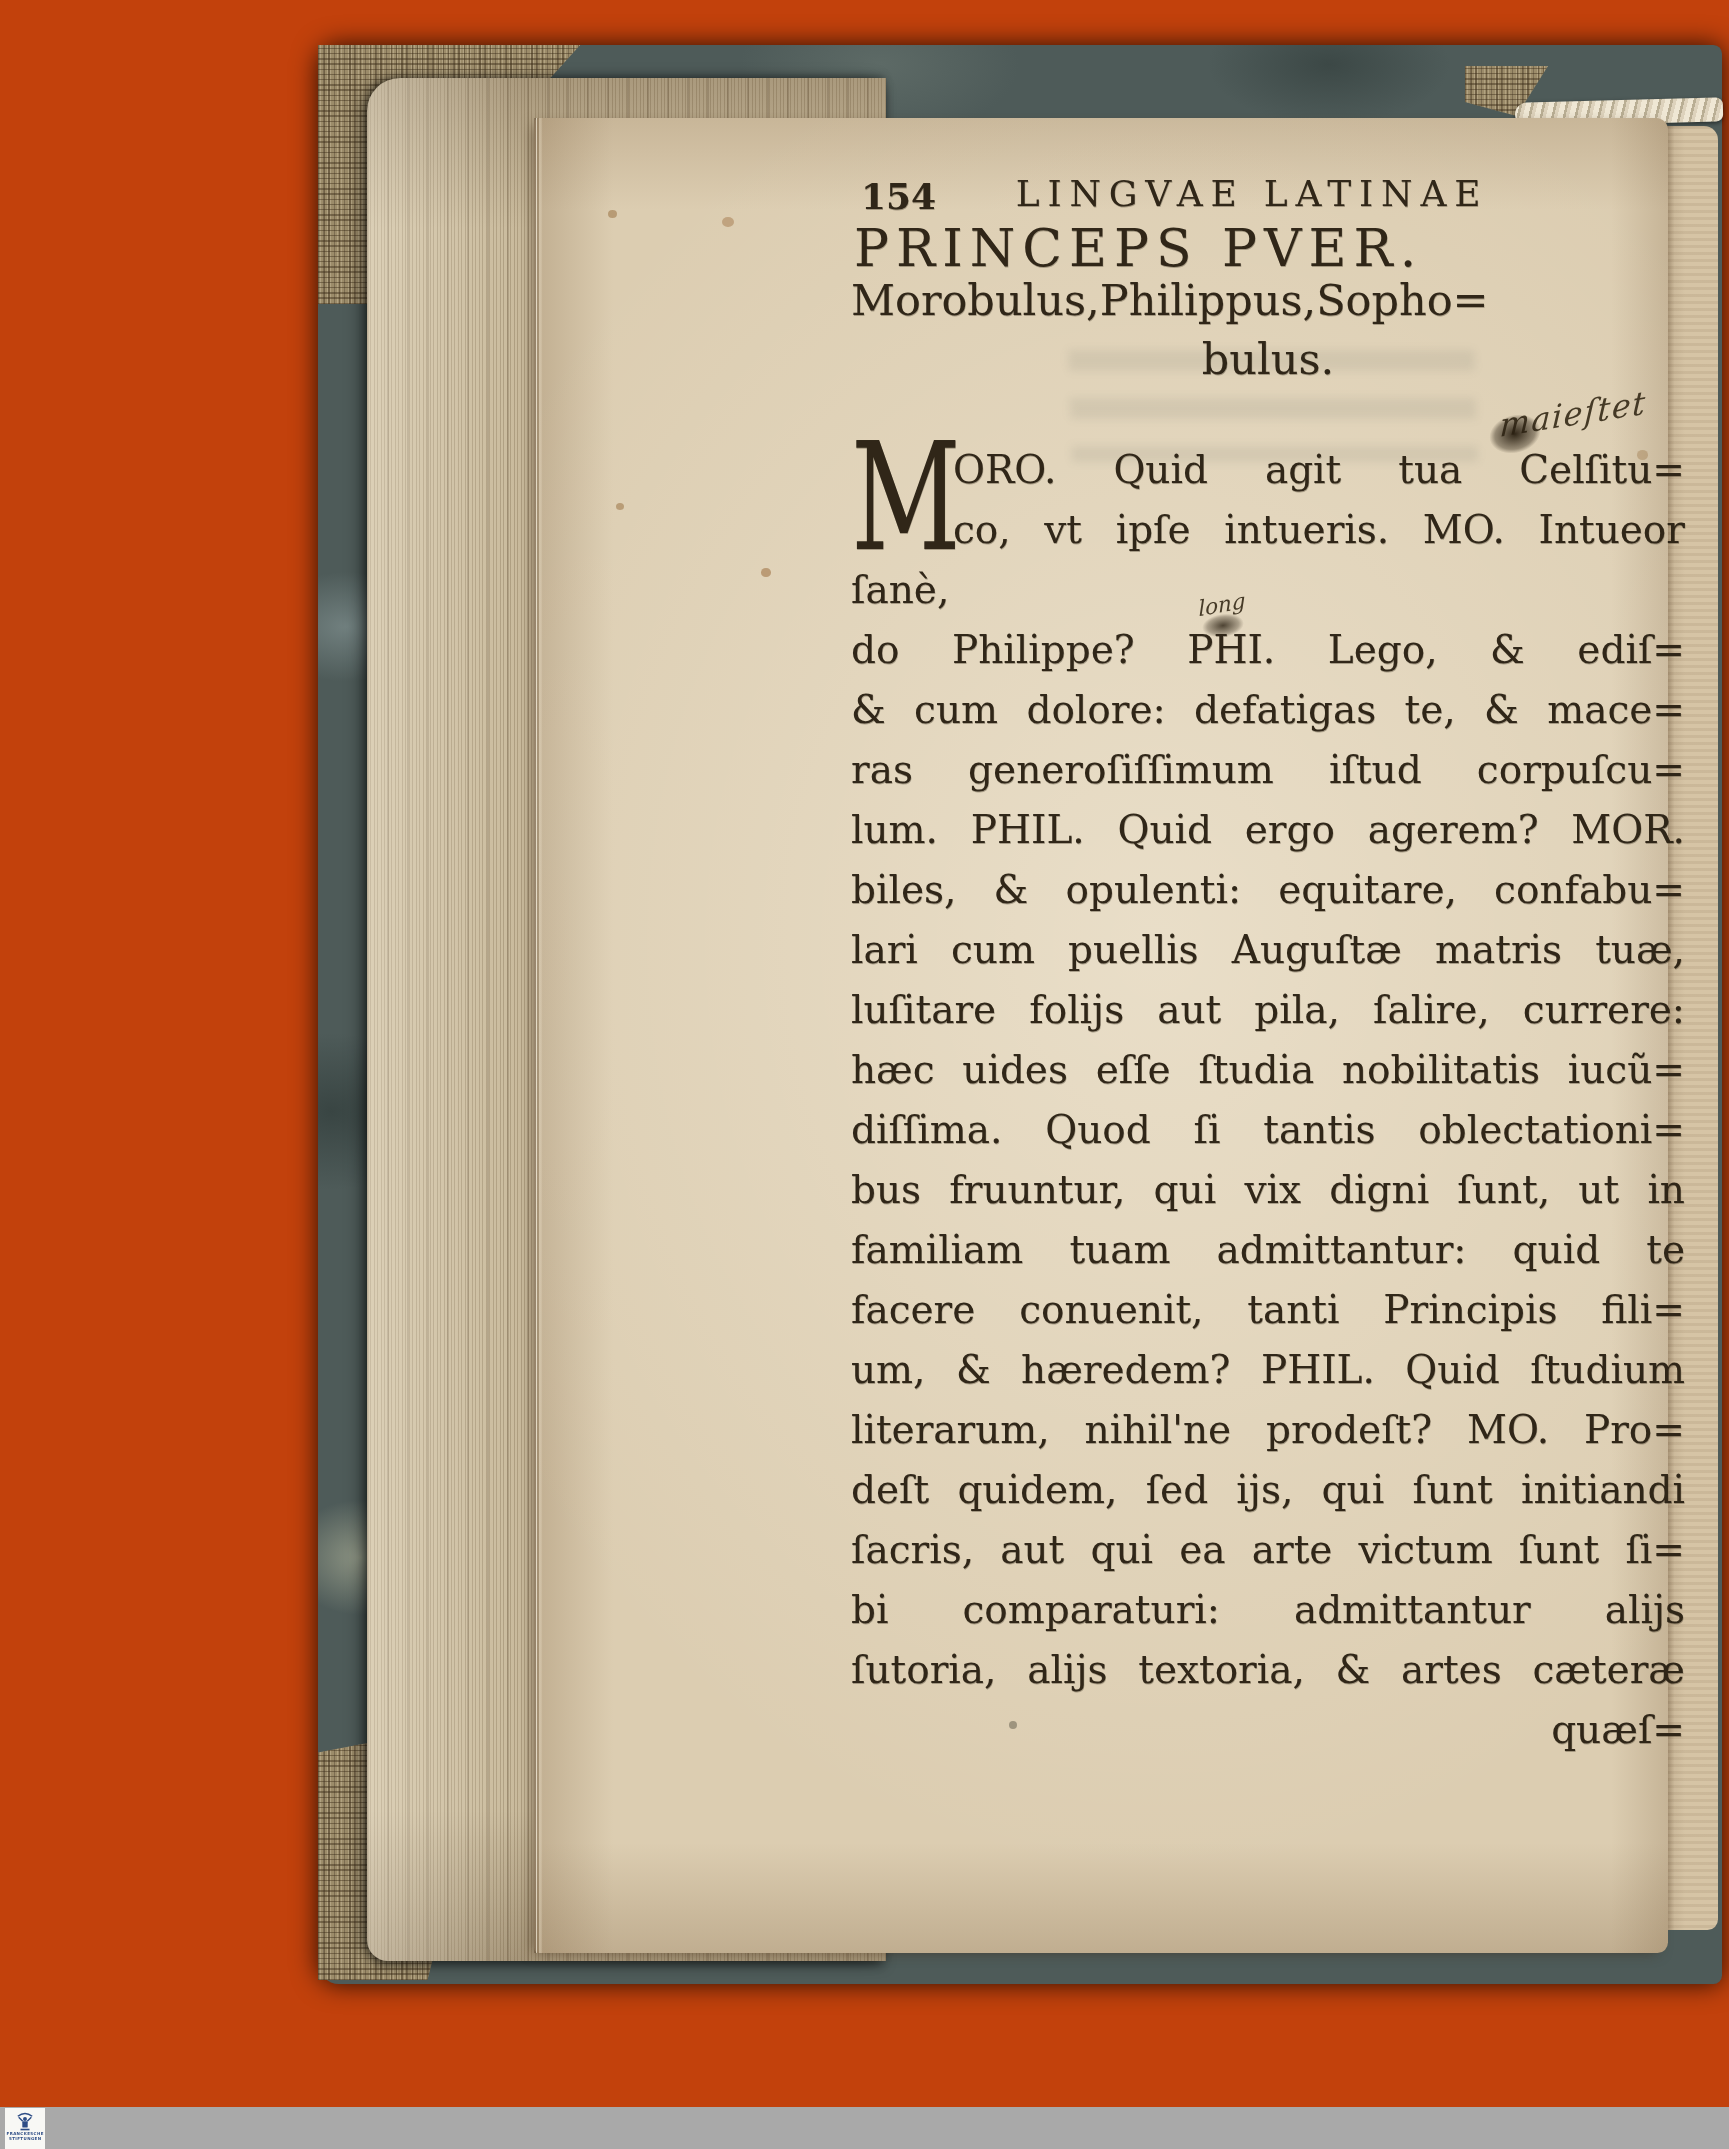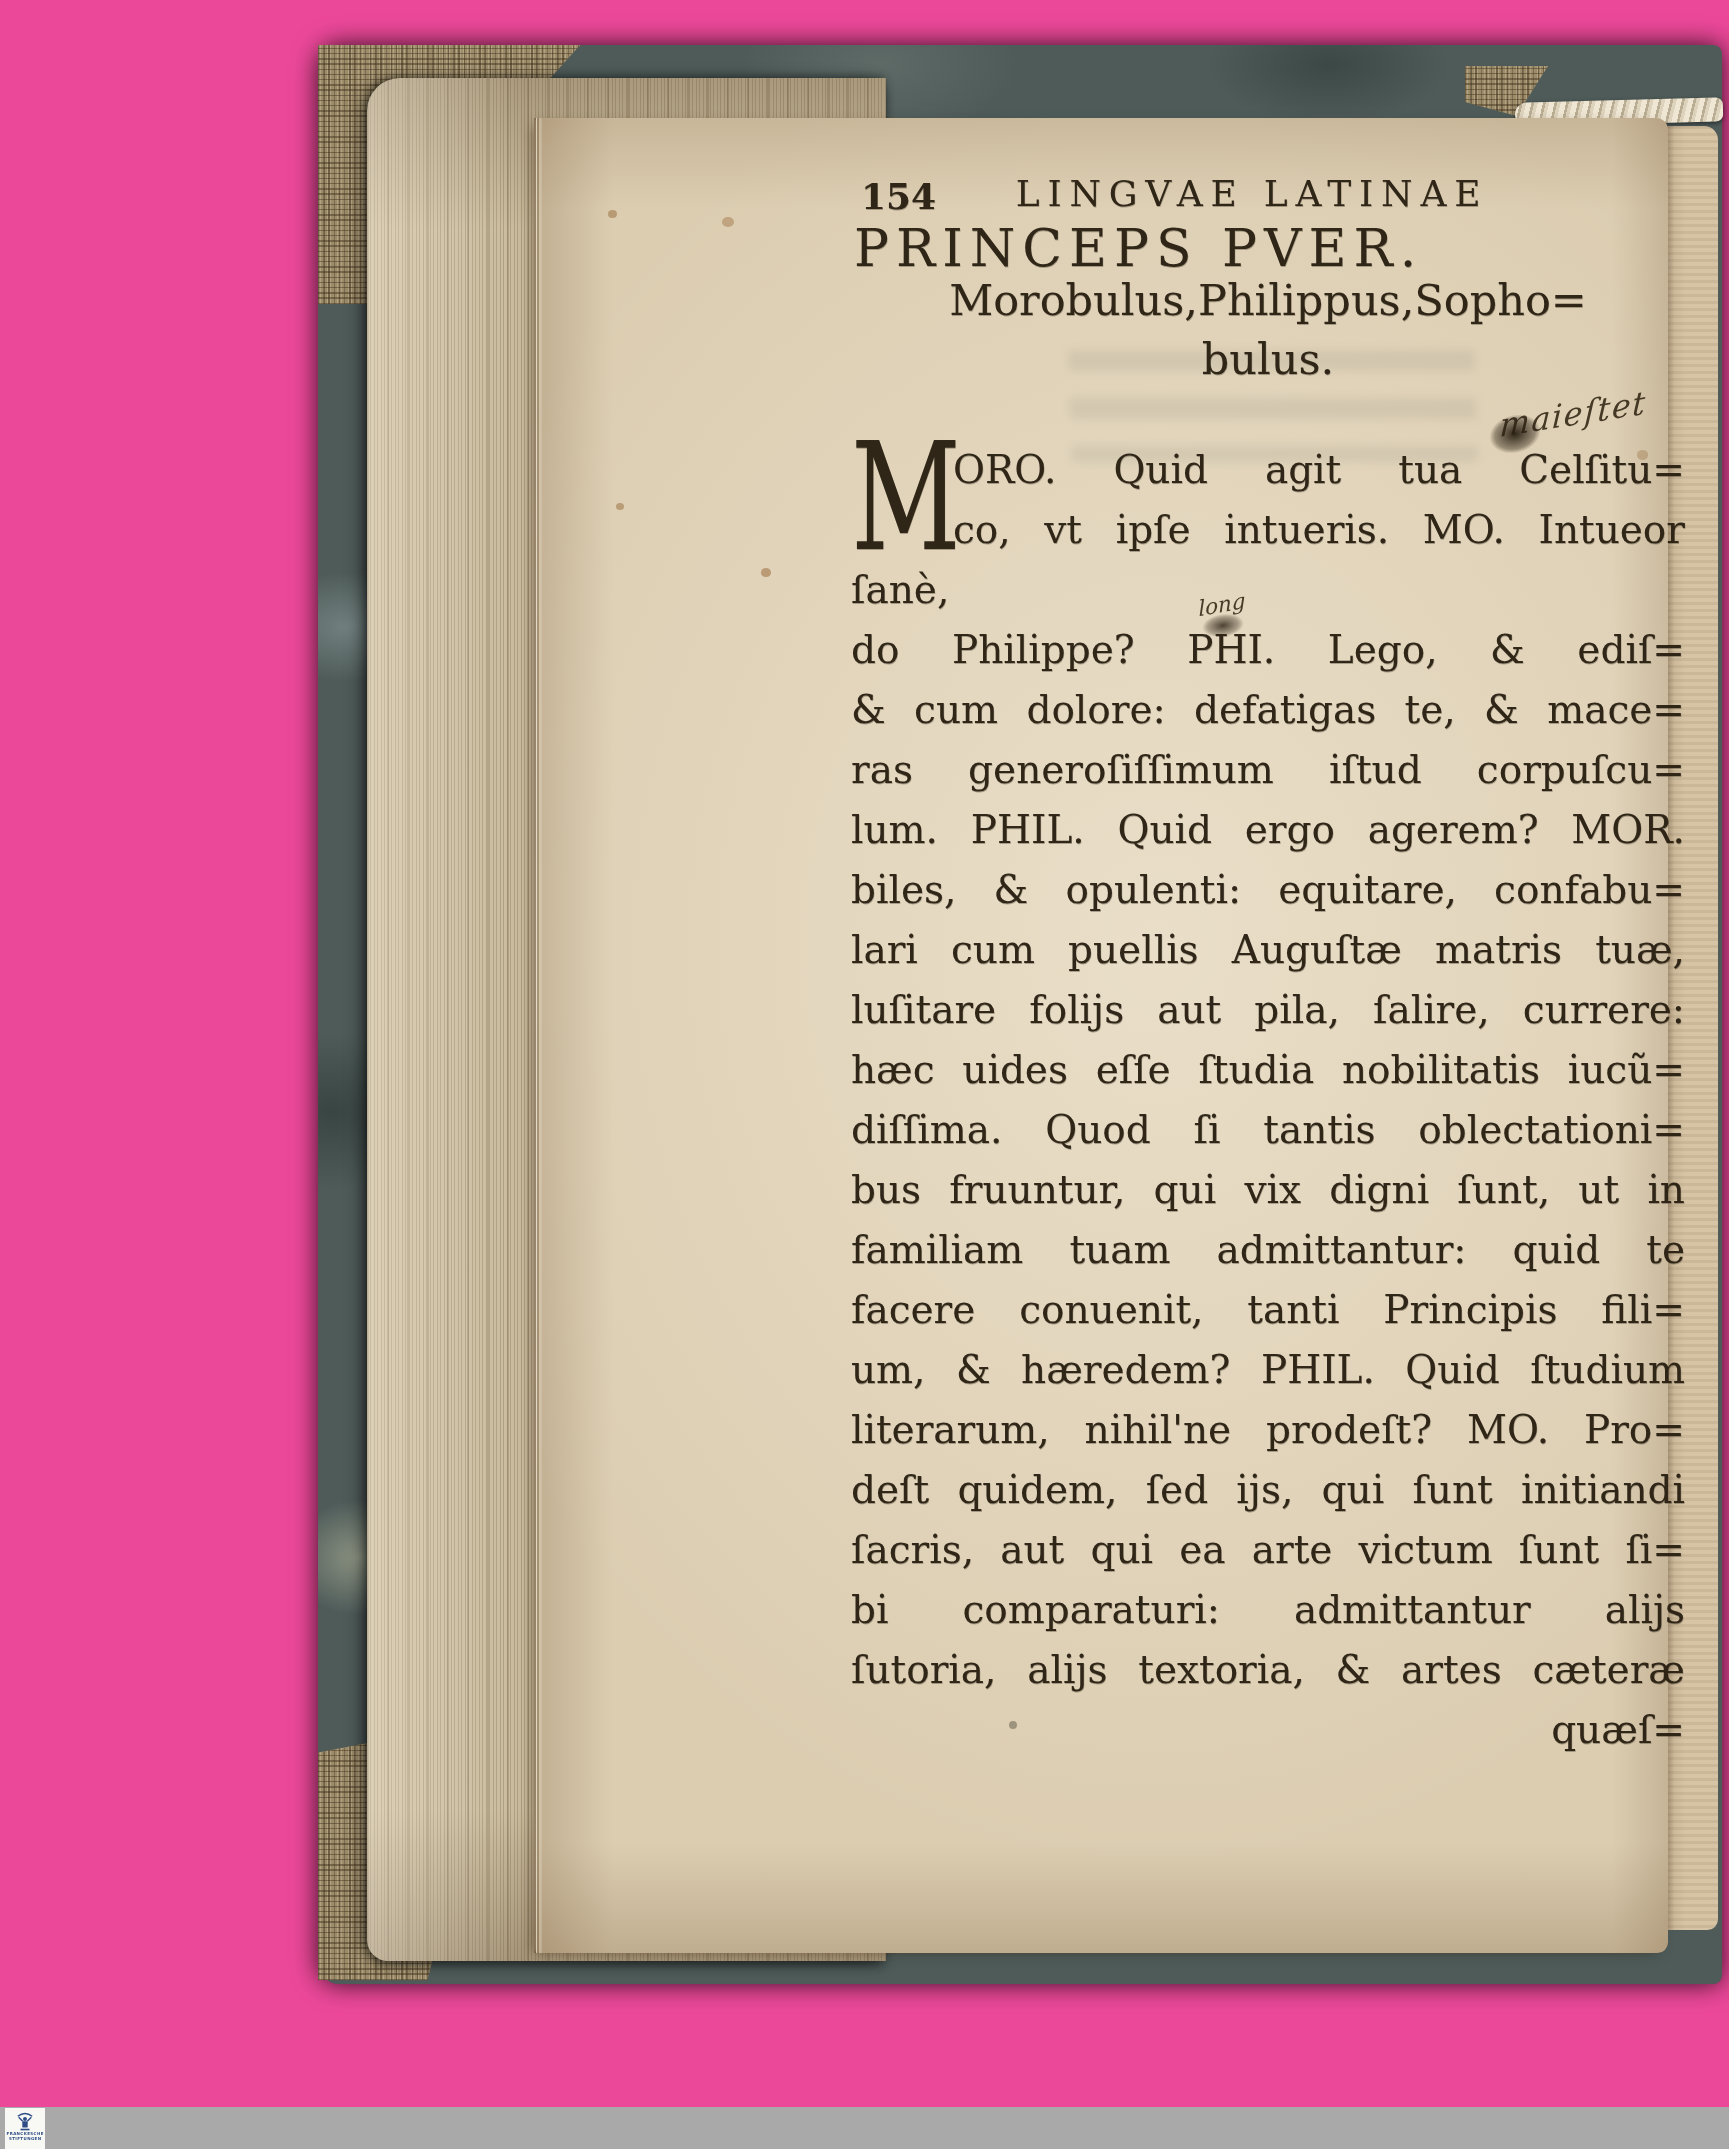--- a/index.html
+++ b/index.html
@@ -1,16 +1,16 @@
 <!DOCTYPE html>
 <html style="font-size:14px"><head>
 <meta charset="utf-8">
 <style>
   html,body{margin:0;padding:0;background:#000;}
-  .stage{position:relative;width:1729px;height:2150px;background:#ec4899;overflow:hidden;
+  .stage{position:relative;width:1729px;height:2150px;background:#c2410c;overflow:hidden;
          font-family:"DejaVu Serif", serif;}
   .stage *{position:absolute;box-sizing:border-box;}
 
   
   .book-cover{left:318px;top:45px;width:1404px;height:1939px;border-radius:21px 8.6px 8.6px 21px;
     background-color:#4e5b59;
     background-image:
       radial-gradient(121px 78px at 2% 30%, #71807f 0%, rgba(113,128,127,0) 70%),
       radial-gradient(147px 112px at 1% 55%, #394543 0%, rgba(57,69,67,0) 70%),
       radial-gradient(104px 82px at 3% 78%, #8d9483 0%, rgba(141,148,131,0) 70%),
@@ -67,21 +67,21 @@
     background:linear-gradient(90deg, rgba(70,50,30,.35) 0px, rgba(70,50,30,.35) 1.7px,
       rgba(255,250,236,.55) 1.7px, rgba(255,250,236,.55) 3.5px,
       rgba(100,78,48,.30) 3.5px, rgba(100,78,48,.30) 5.2px,
       rgba(230,218,195,.40) 5.2px, rgba(230,218,195,.40) 7px, rgba(230,218,195,0) 8.6px);}
 
   
   .ink{color:rgba(43,33,20,.96);text-shadow:0.5px 0.7px 0.6px rgba(43,33,20,.32);}
   .pagenum{left:327px;top:57px;font-size:36px;font-weight:bold;}
   .runhead{left:398px;top:55px;width:640px;text-align:center;font-size:36px;font-weight:normal;letter-spacing:7.8px;white-space:nowrap;}
   .title{left:320px;top:100px;width:830px;font-size:52px;letter-spacing:7px;white-space:nowrap;}
-  .subline1{left:317px;top:157px;width:834px;text-align:center;font-size:43px;white-space:nowrap;}
+  .subline1{left:317px;top:157px;width:834px;font-size:43px;white-space:nowrap;}
   .subline2{left:317px;top:216px;width:834px;text-align:center;font-size:43px;}
   .bodytext{left:317px;top:322px;width:834px;font-size:39px;line-height:60px;}
   .bodytext .bline{position:static;text-align:justify;text-align-last:justify;}
   .bodytext .catch{text-align:center;text-align-last:right;}
   .dropcap{position:static;float:left;width:102px;height:119px;font-size:149px;line-height:116px;
     transform:scaleX(.72);transform-origin:left top;}
 
   
   .gloss{font-style:italic;color:rgba(48,36,18,.88);white-space:nowrap;}
   .gloss-top{left:965px;top:277px;font-size:32px;transform:rotate(-9deg) skewX(-12deg);letter-spacing:1.7px;}

